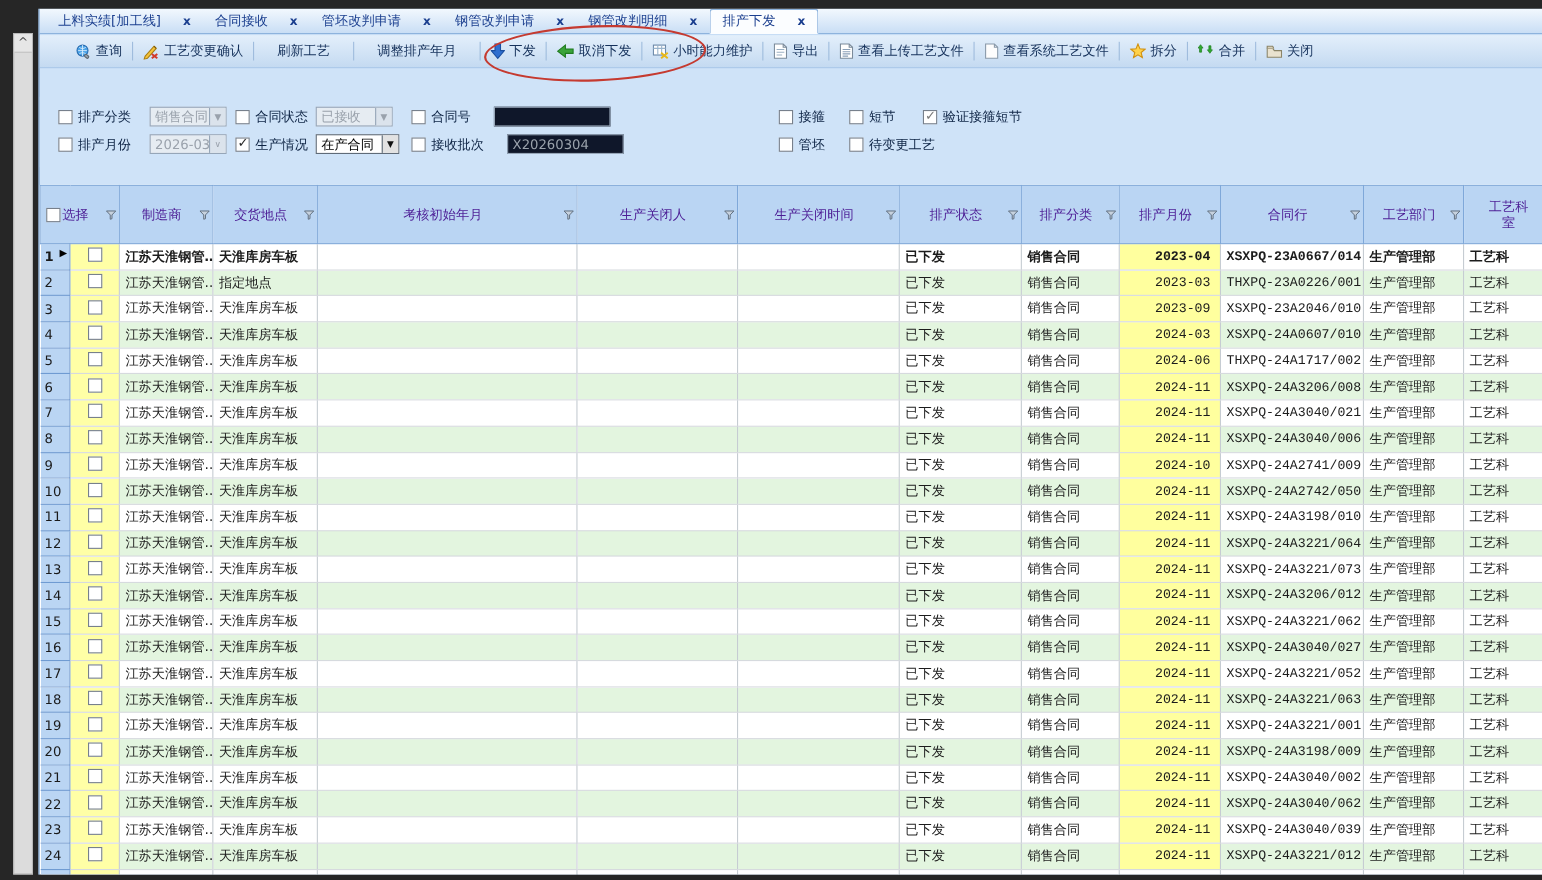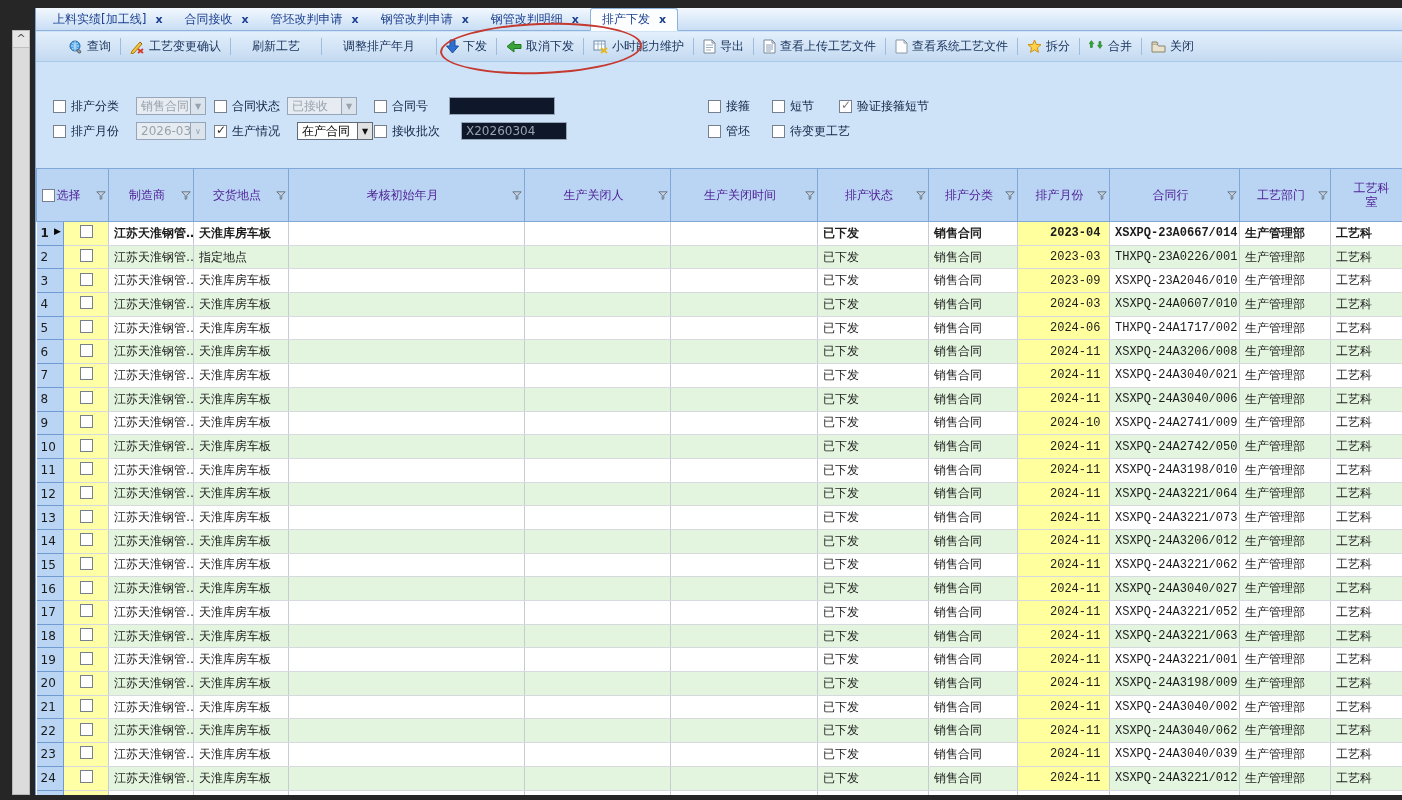--- a/index.html
+++ b/index.html
@@ -5,21 +5,21 @@
   html,body{margin:0;padding:0;background:#262626;width:1402px;height:800px;overflow:hidden;
     font-family:"DejaVu Sans","Liberation Sans",sans-serif;}
   *{box-sizing:border-box;}
   
   .vstrip{position:absolute;left:12px;top:30px;width:18px;height:765px;background:#dcdcdc;border:1px solid #b8b8b8;}
   .vstrip .arrow{display:block;text-align:center;color:#4a4a4a;font-size:11px;line-height:16px;background:#e6e6e6;border-bottom:1px solid #c0c0c0;cursor:pointer;}
   
   .app{position:absolute;left:35px;top:8px;width:1367px;height:787px;background:#cfe3f8;overflow:hidden;border-left:1px solid #7aa0cc;font-size:12px;color:#16325c;}
   
   .tabstrip{position:absolute;left:0;top:0;right:0;height:23px;background:linear-gradient(#f2f8fe,#c9def5);border-bottom:1px solid #8db3dd;display:flex;align-items:stretch;padding-left:6px;}
-  .tab{display:flex;align-items:center;gap:9px;padding:0 11px;color:#1b3f8f;cursor:pointer;white-space:nowrap;}
+  .tab{display:flex;align-items:center;gap:20px;padding:0 11px;color:#1b3f8f;cursor:pointer;white-space:nowrap;}
   .tab .x{font-weight:bold;font-size:11px;color:#1b3f8f;}
   .tab.active{background:#fbfdff;border:1px solid #8db3dd;border-bottom:1px solid #fbfdff;border-radius:3px 3px 0 0;margin-bottom:-1px;}
   
   .toolbar{position:absolute;left:0;top:24px;right:0;height:30px;background:linear-gradient(#e3effb,#c4daf1);border-bottom:1px solid #aac8e8;display:flex;align-items:center;padding:0 24px;color:#14305a;}
   .tb-item{display:flex;align-items:center;gap:4px;padding:0 8px;height:24px;cursor:pointer;white-space:nowrap;}
   .tb-item.wide{padding:0 20px;}
   .tb-sep{width:1px;height:17px;background:#9fbcdd;margin:0 1px;}
   .tb-item svg{display:block;}
   
   .ellipse{position:absolute;left:404px;top:15px;width:202px;height:51px;border:2px solid #c53a30;border-radius:50%;transform:rotate(-2deg);pointer-events:none;z-index:50;}
@@ -262,21 +262,21 @@
       <span class="cb"></span>
       <span class="flabel">排产月份</span>
       <span class="combo disabled" style="width:70px;margin-left:12px;">
         <span class="val">2026-03</span>
         <span class="btn">∨</span>
       </span>
     </div>
     <div class="fgroup" style="left:178px;top:34px;">
       <span class="cb checked"></span>
       <span class="flabel">生产情况</span>
-      <span class="combo enabled" style="width:76px;margin-left:12px;">
+      <span class="combo enabled" style="width:76px;margin-left:2px;">
         <span class="val">在产合同</span>
         <span class="btn">▼</span>
       </span>
     </div>
     <div class="fgroup" style="left:338px;top:34px;">
       <span class="cb"></span>
       <span class="flabel">接收批次</span>
       <span class="tinput" style="width:106px;margin-left:16px;">X20260304</span>
     </div>
     <div class="fgroup" style="left:672px;top:34px;">

